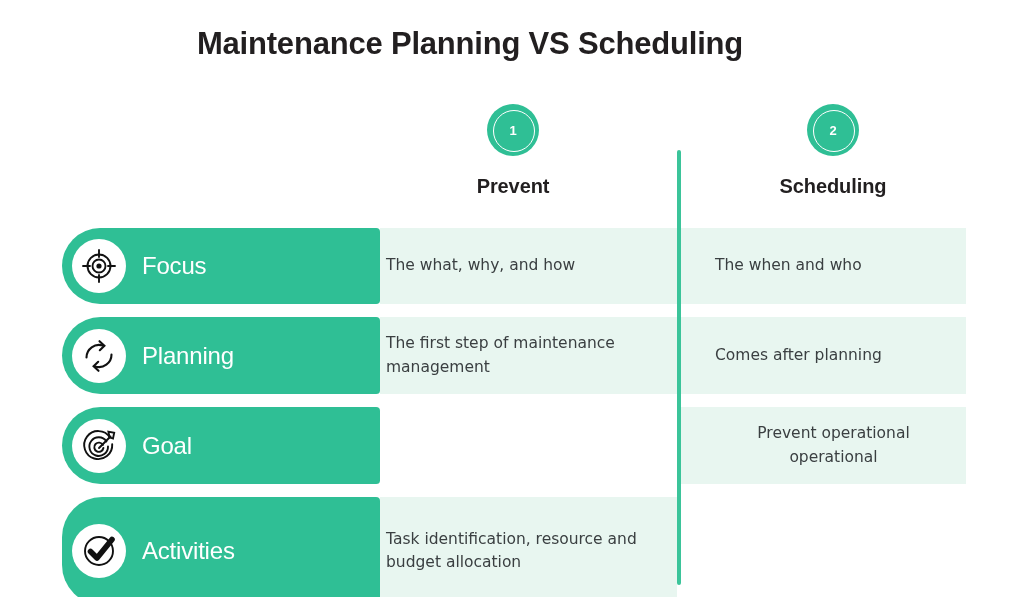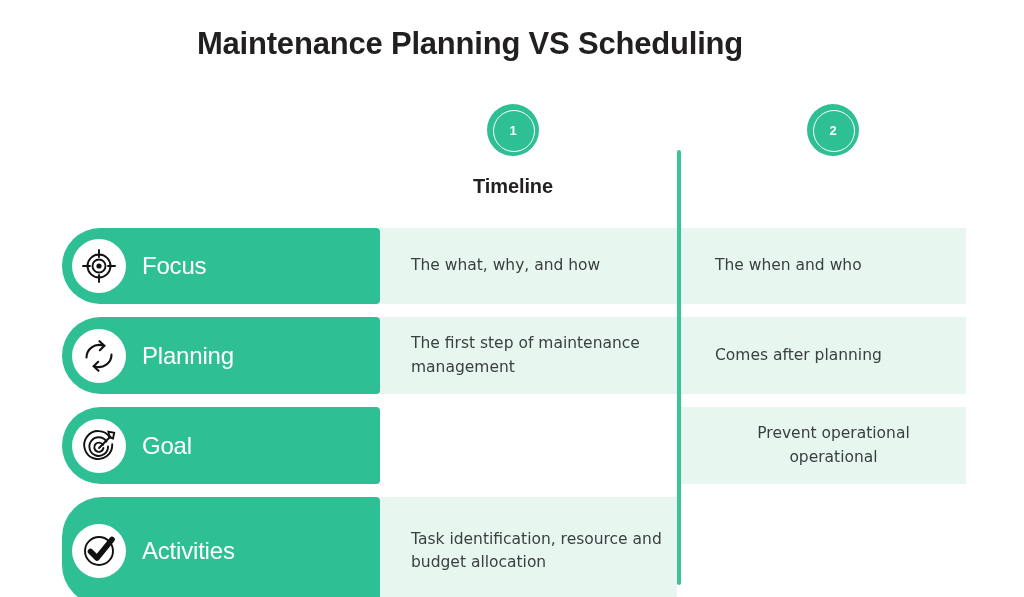--- a/index.html
+++ b/index.html
@@ -150,45 +150,46 @@
     align-items: center;
   }
   .cell.c1 { left: 380px; width: 297px; }
   .cell.c2 { left: 681px; width: 285px; }
 
   .cell-text {
     font-family: "DejaVu Sans", sans-serif;
     font-size: 15.5px;
     line-height: 1.5;
     color: #3a3f41;
-    padding-left: 31px;
+    padding-left: 6px;
     padding-right: 14px;
   }
   .cell.c2 .cell-text { padding-left: 34px; text-align: center; }
 </style>
 </head>
 <body>
 
 <div class="page">
 
   <h1 class="title">Maintenance Planning VS Scheduling</h1>
 
   <div class="divider"></div>
 
   <div class="col-head planning">
     <div class="num-circle">
       <span>1</span>
     </div>
-    <div class="col-title">Timeline</div>
+    <div class="col-title">Prevent</div>
   </div>
 
   <div class="col-head scheduling">
     <div class="num-circle">
       <span>2</span>
     </div>
+    <div class="col-title">Scheduling</div>
   </div>
 
   <div class="row r0">
     <div class="pill">
       <div class="icon-badge">
         <svg width="40" height="40" viewBox="0 0 40 40" fill="none" stroke="#111111" stroke-width="1.9">
           <circle cx="20" cy="20" r="11.5"></circle>
           <circle cx="20" cy="20" r="6.5"></circle>
           <circle cx="20" cy="20" r="2.6" fill="#111111" stroke="none"></circle>
           <line x1="20" y1="4" x2="20" y2="11" stroke-linecap="round"></line>

